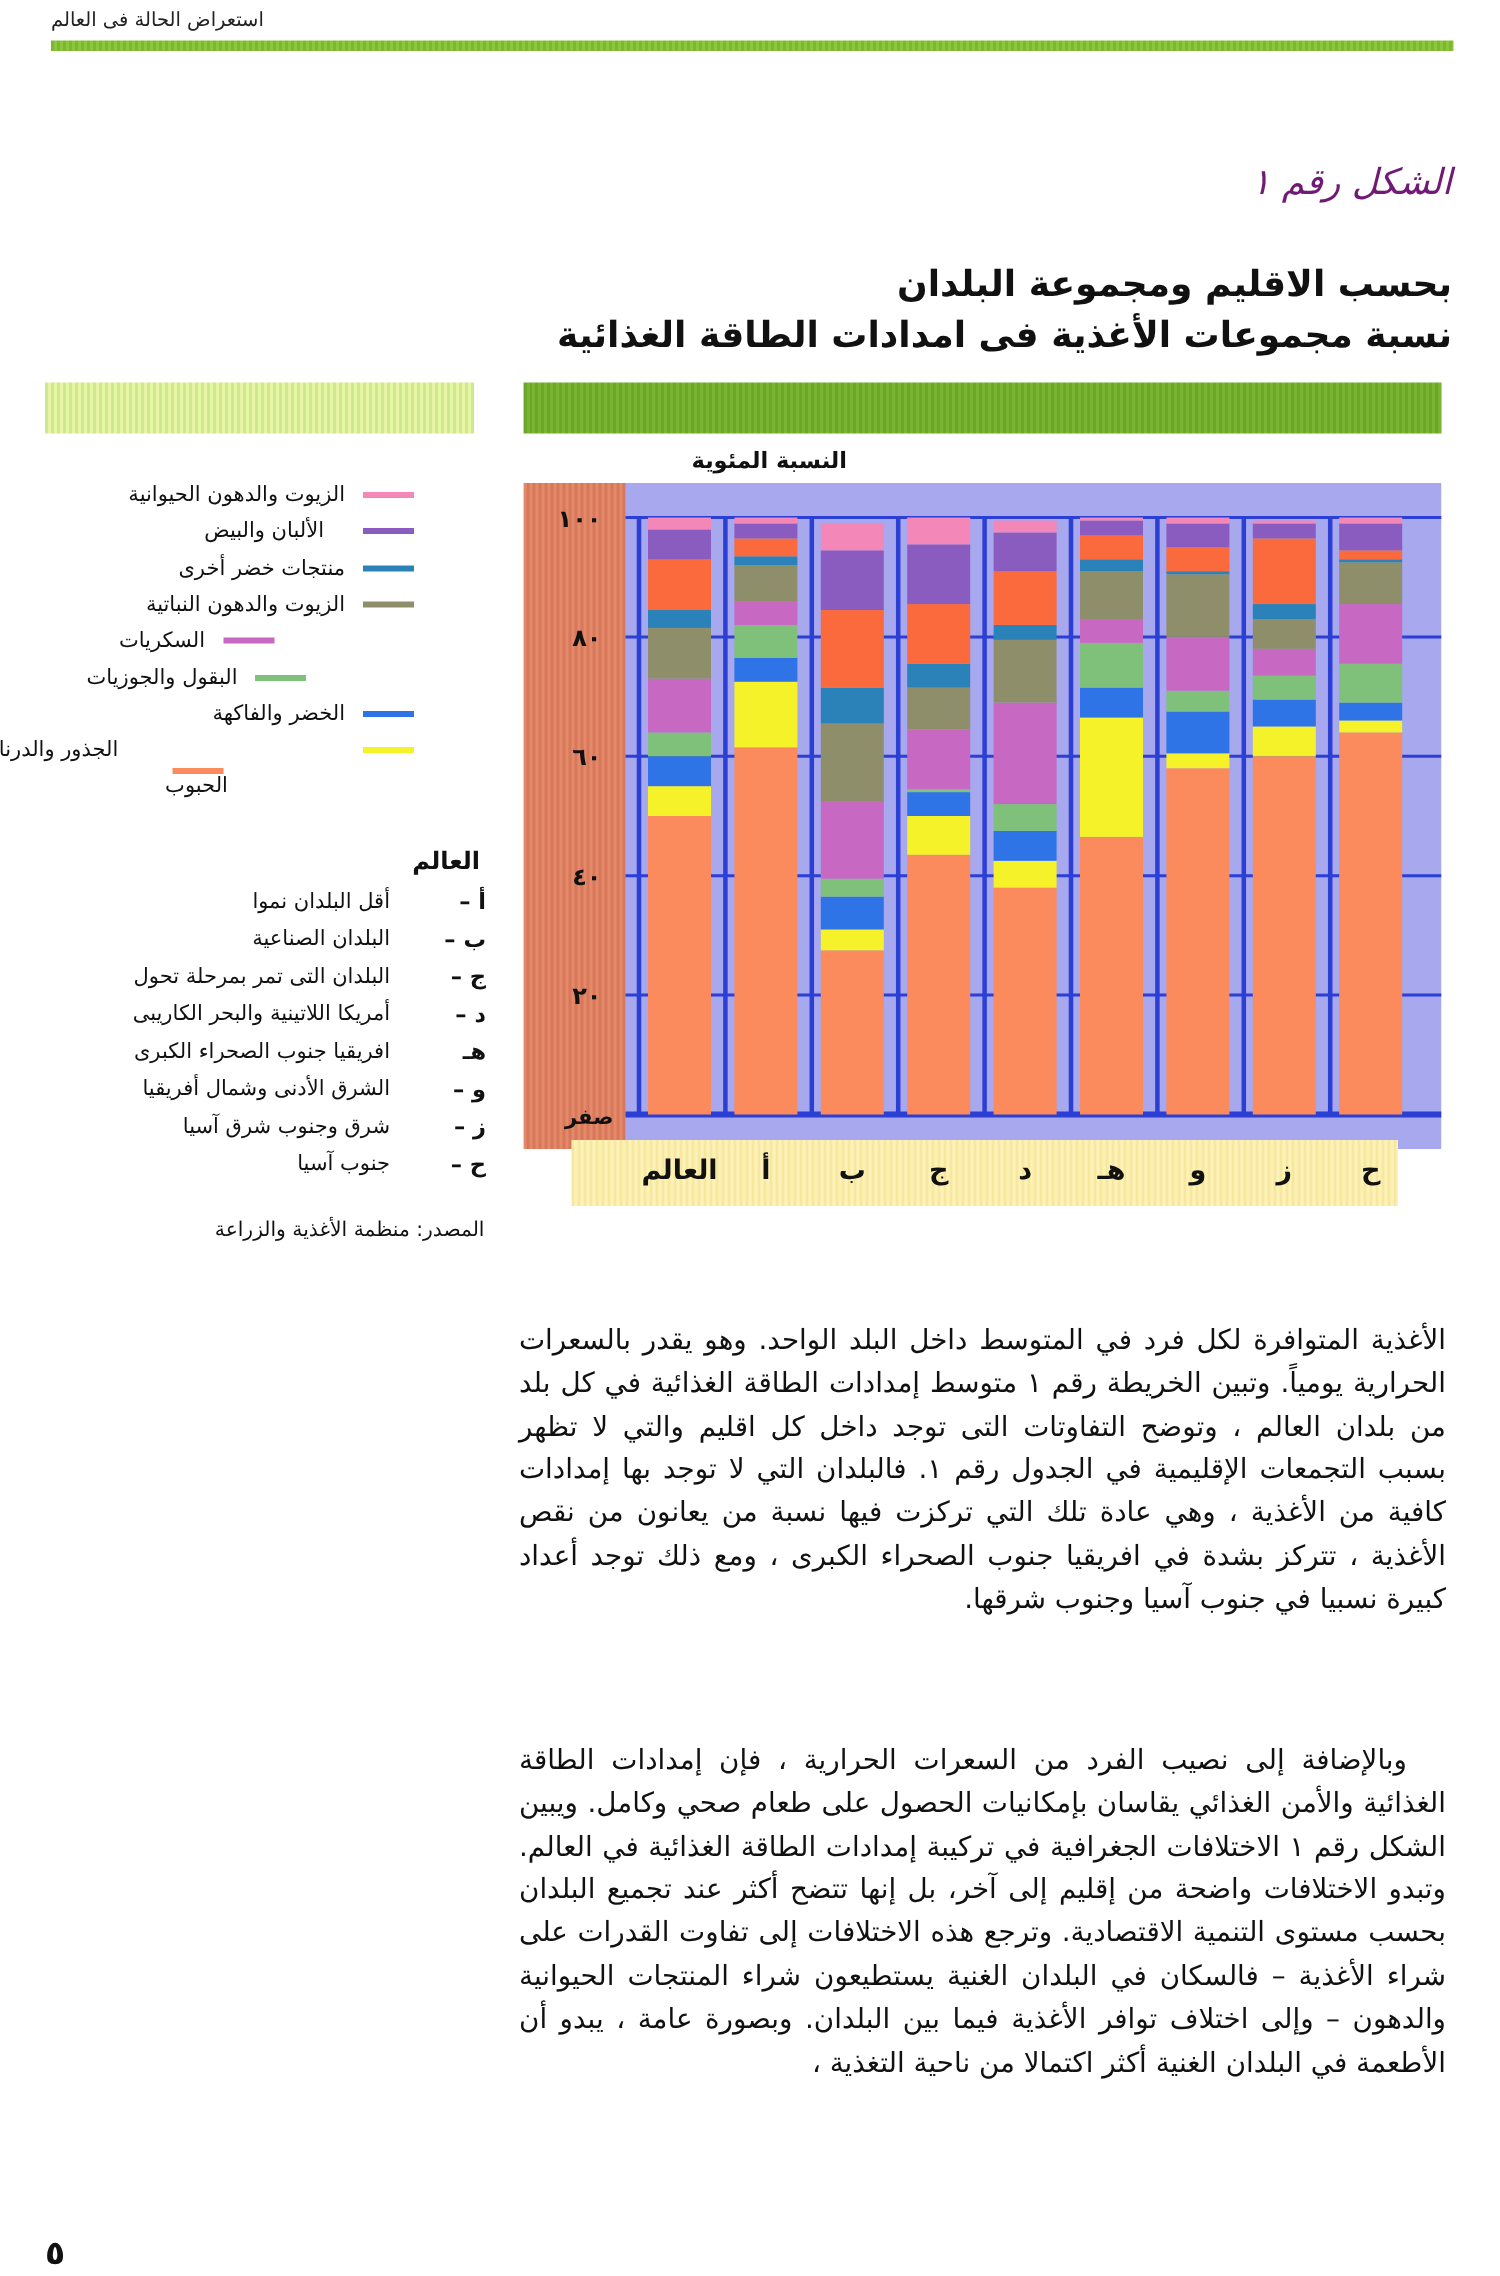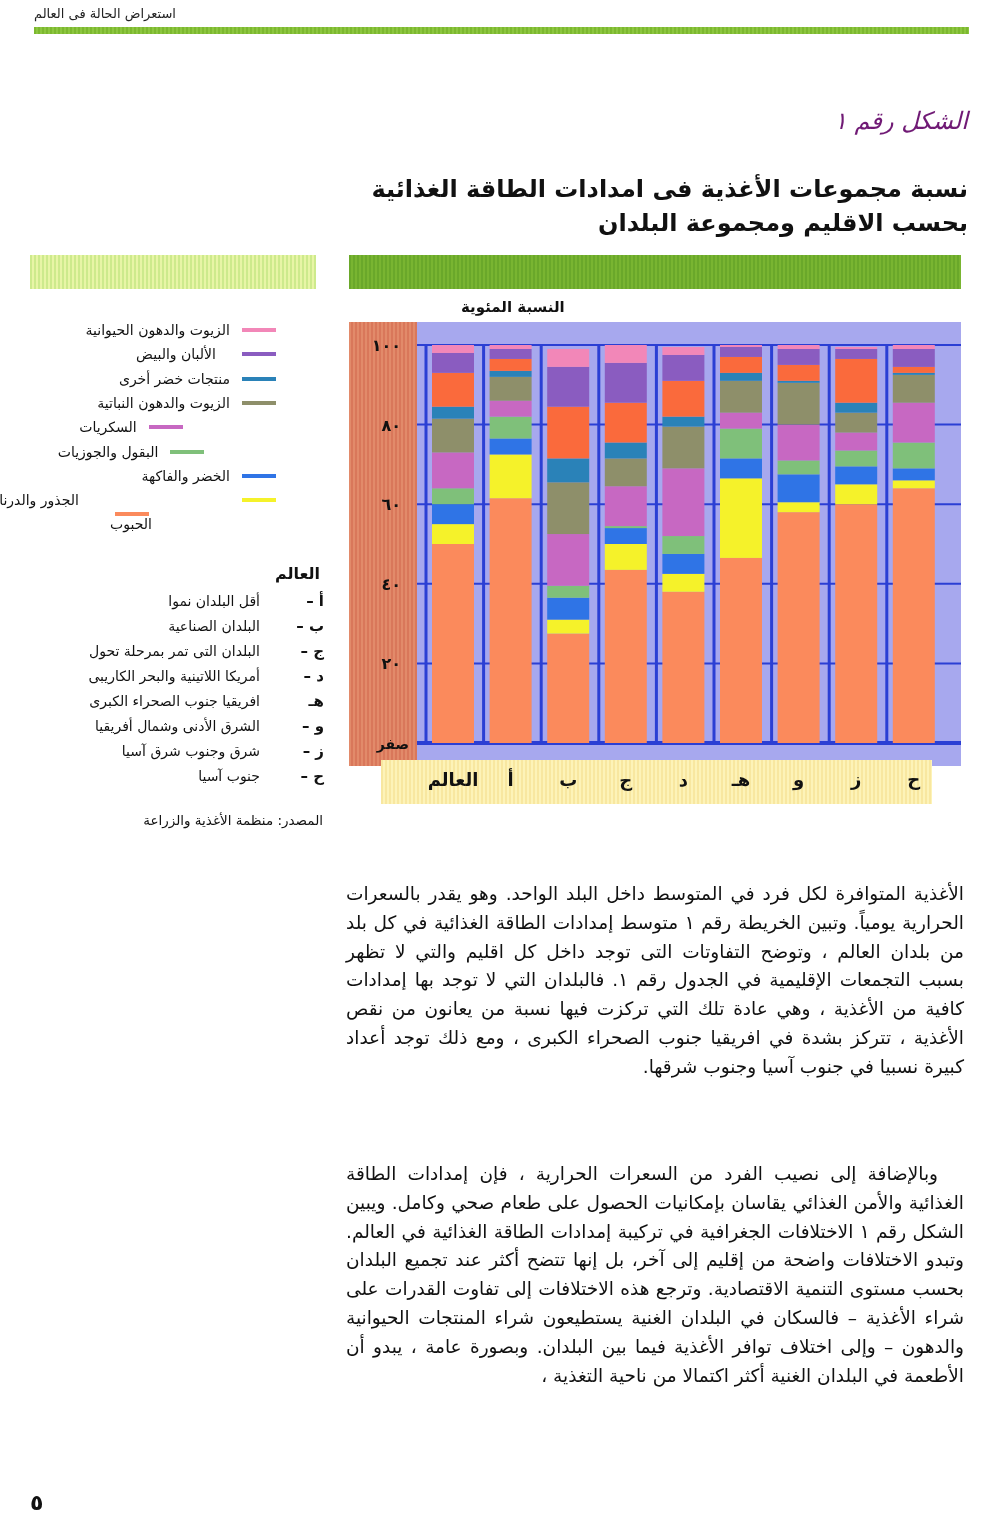--- a/index.html
+++ b/index.html
@@ -36,22 +36,22 @@
   .page-num { position:absolute; left:30px; top:1490px; font-size:22px; font-weight:bold; }
 </style>
 </head>
 <body>
 
 <div class="running-head rtl">استعراض الحالة فى العالم</div>
 <div class="top-rule"></div>
 
 <div class="fig-label rtl">الشكل رقم ١</div>
 <div class="fig-title rtl">
+  <div>بحسب الاقليم ومجموعة البلدان</div>
   <div>نسبة مجموعات الأغذية فى امدادات الطاقة الغذائية</div>
-  <div>بحسب الاقليم ومجموعة البلدان</div>
 </div>
 <div class="title-bar"></div>
 <div class="legend-bar"></div>
 
 <div class="legend rtl" id="legend">
     <div class="legend-item" style="flex-direction: row; justify-content: flex-start;">
       <span class="legend-swatch" style="background: rgb(242, 135, 184);"></span>
       <span class="legend-label">الزيوت والدهون الحيوانية</span>
     </div>
     <div class="legend-item" style="flex-direction: row; justify-content: flex-start; gap: 14px;">

